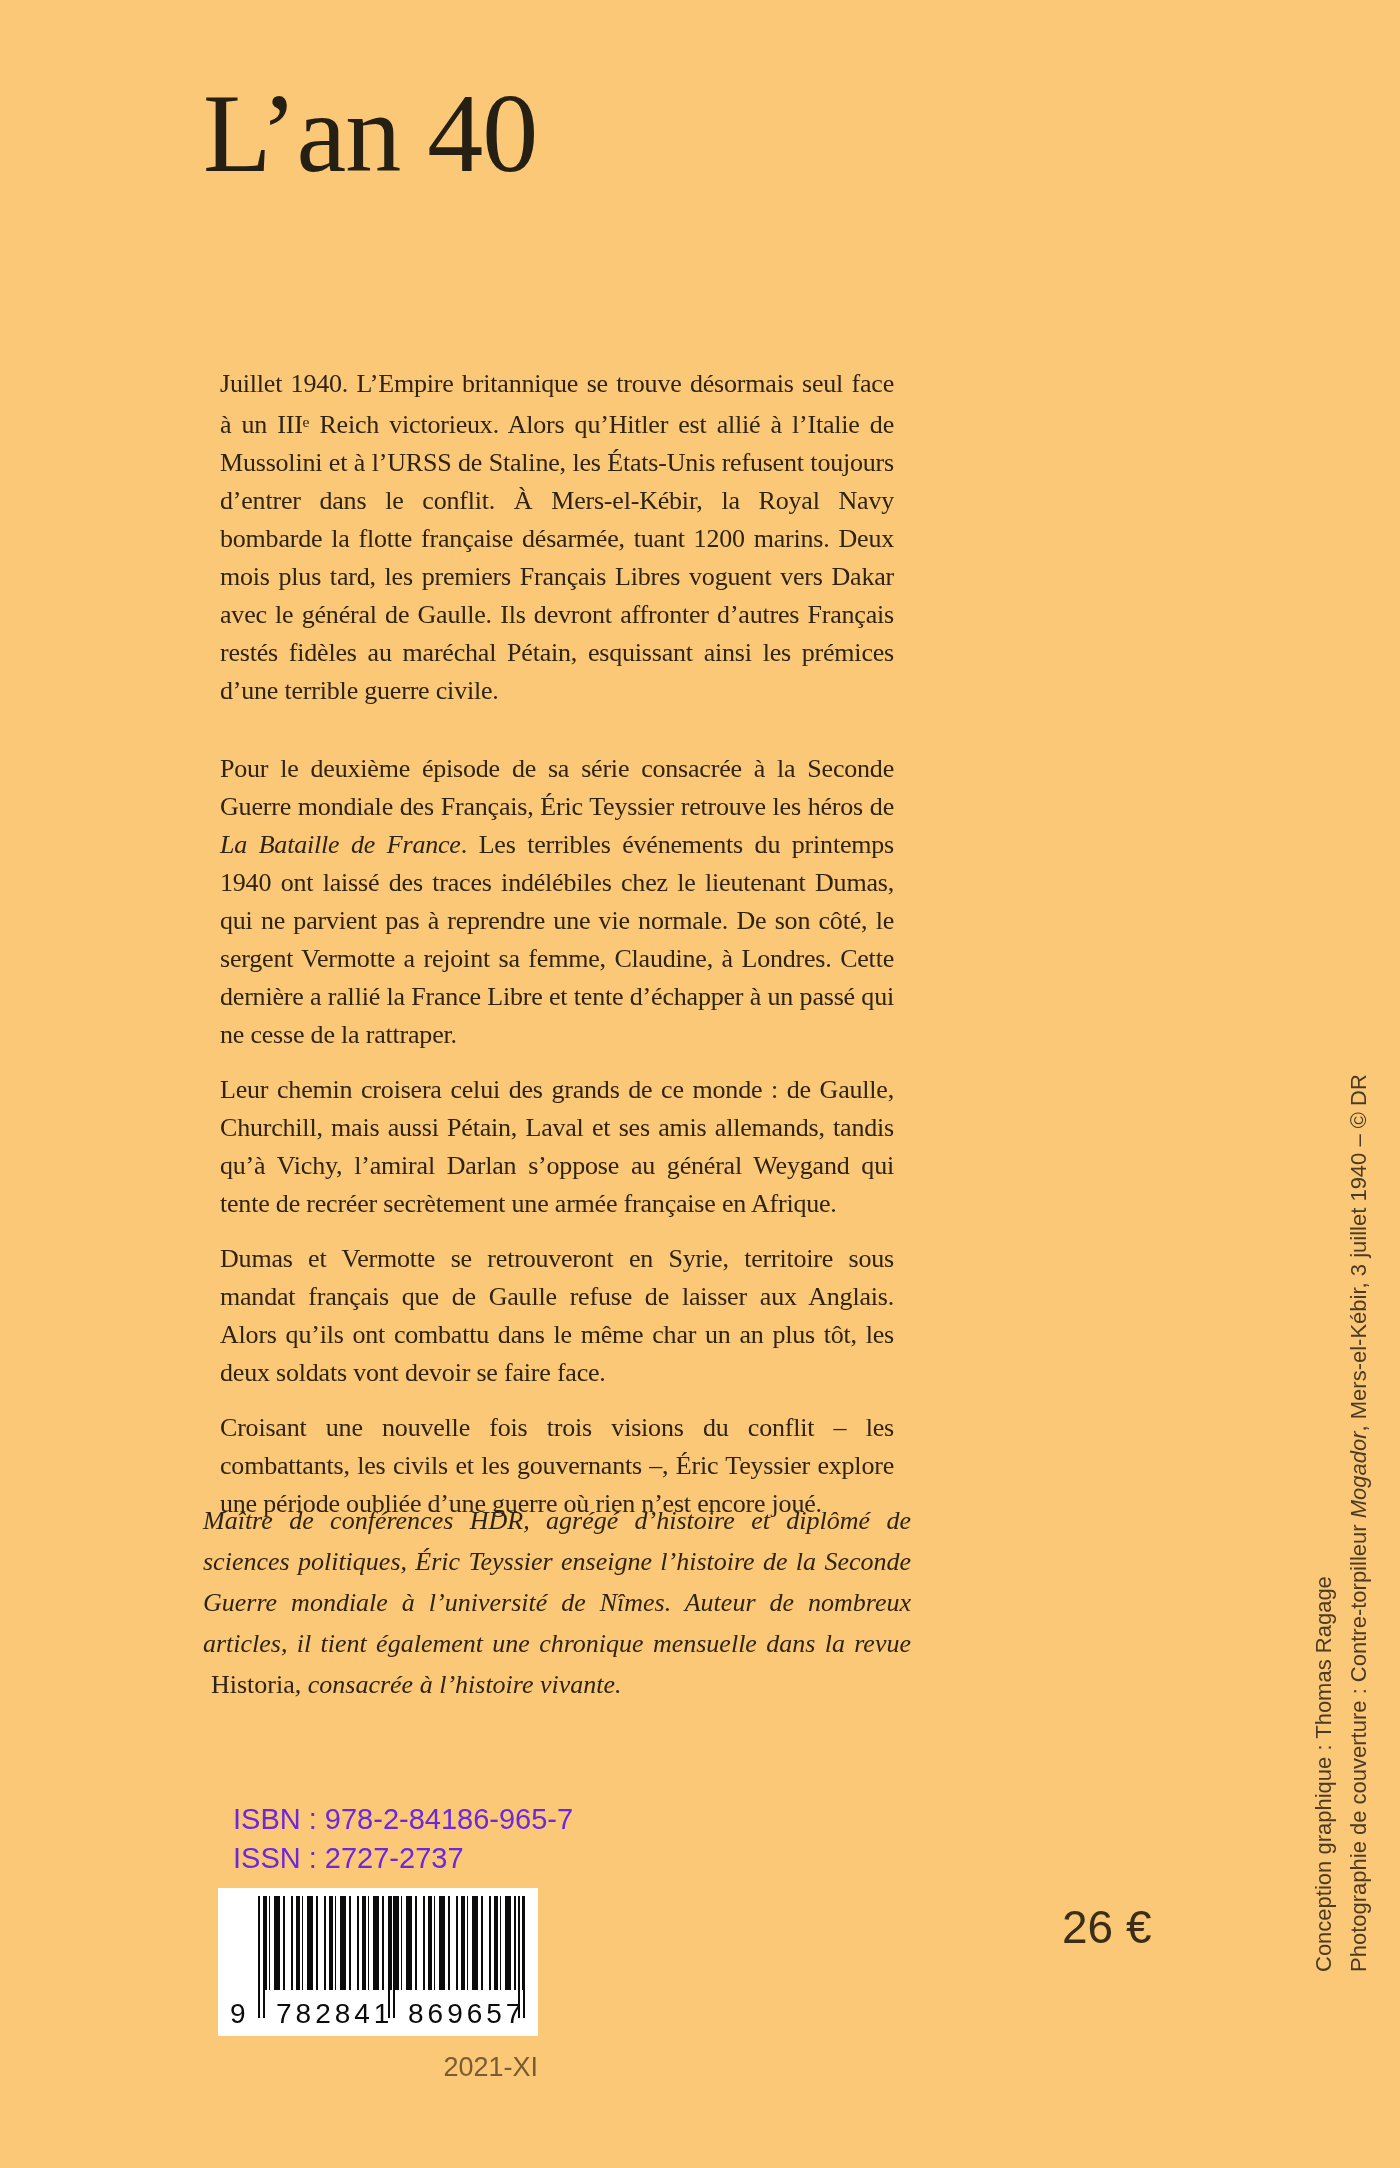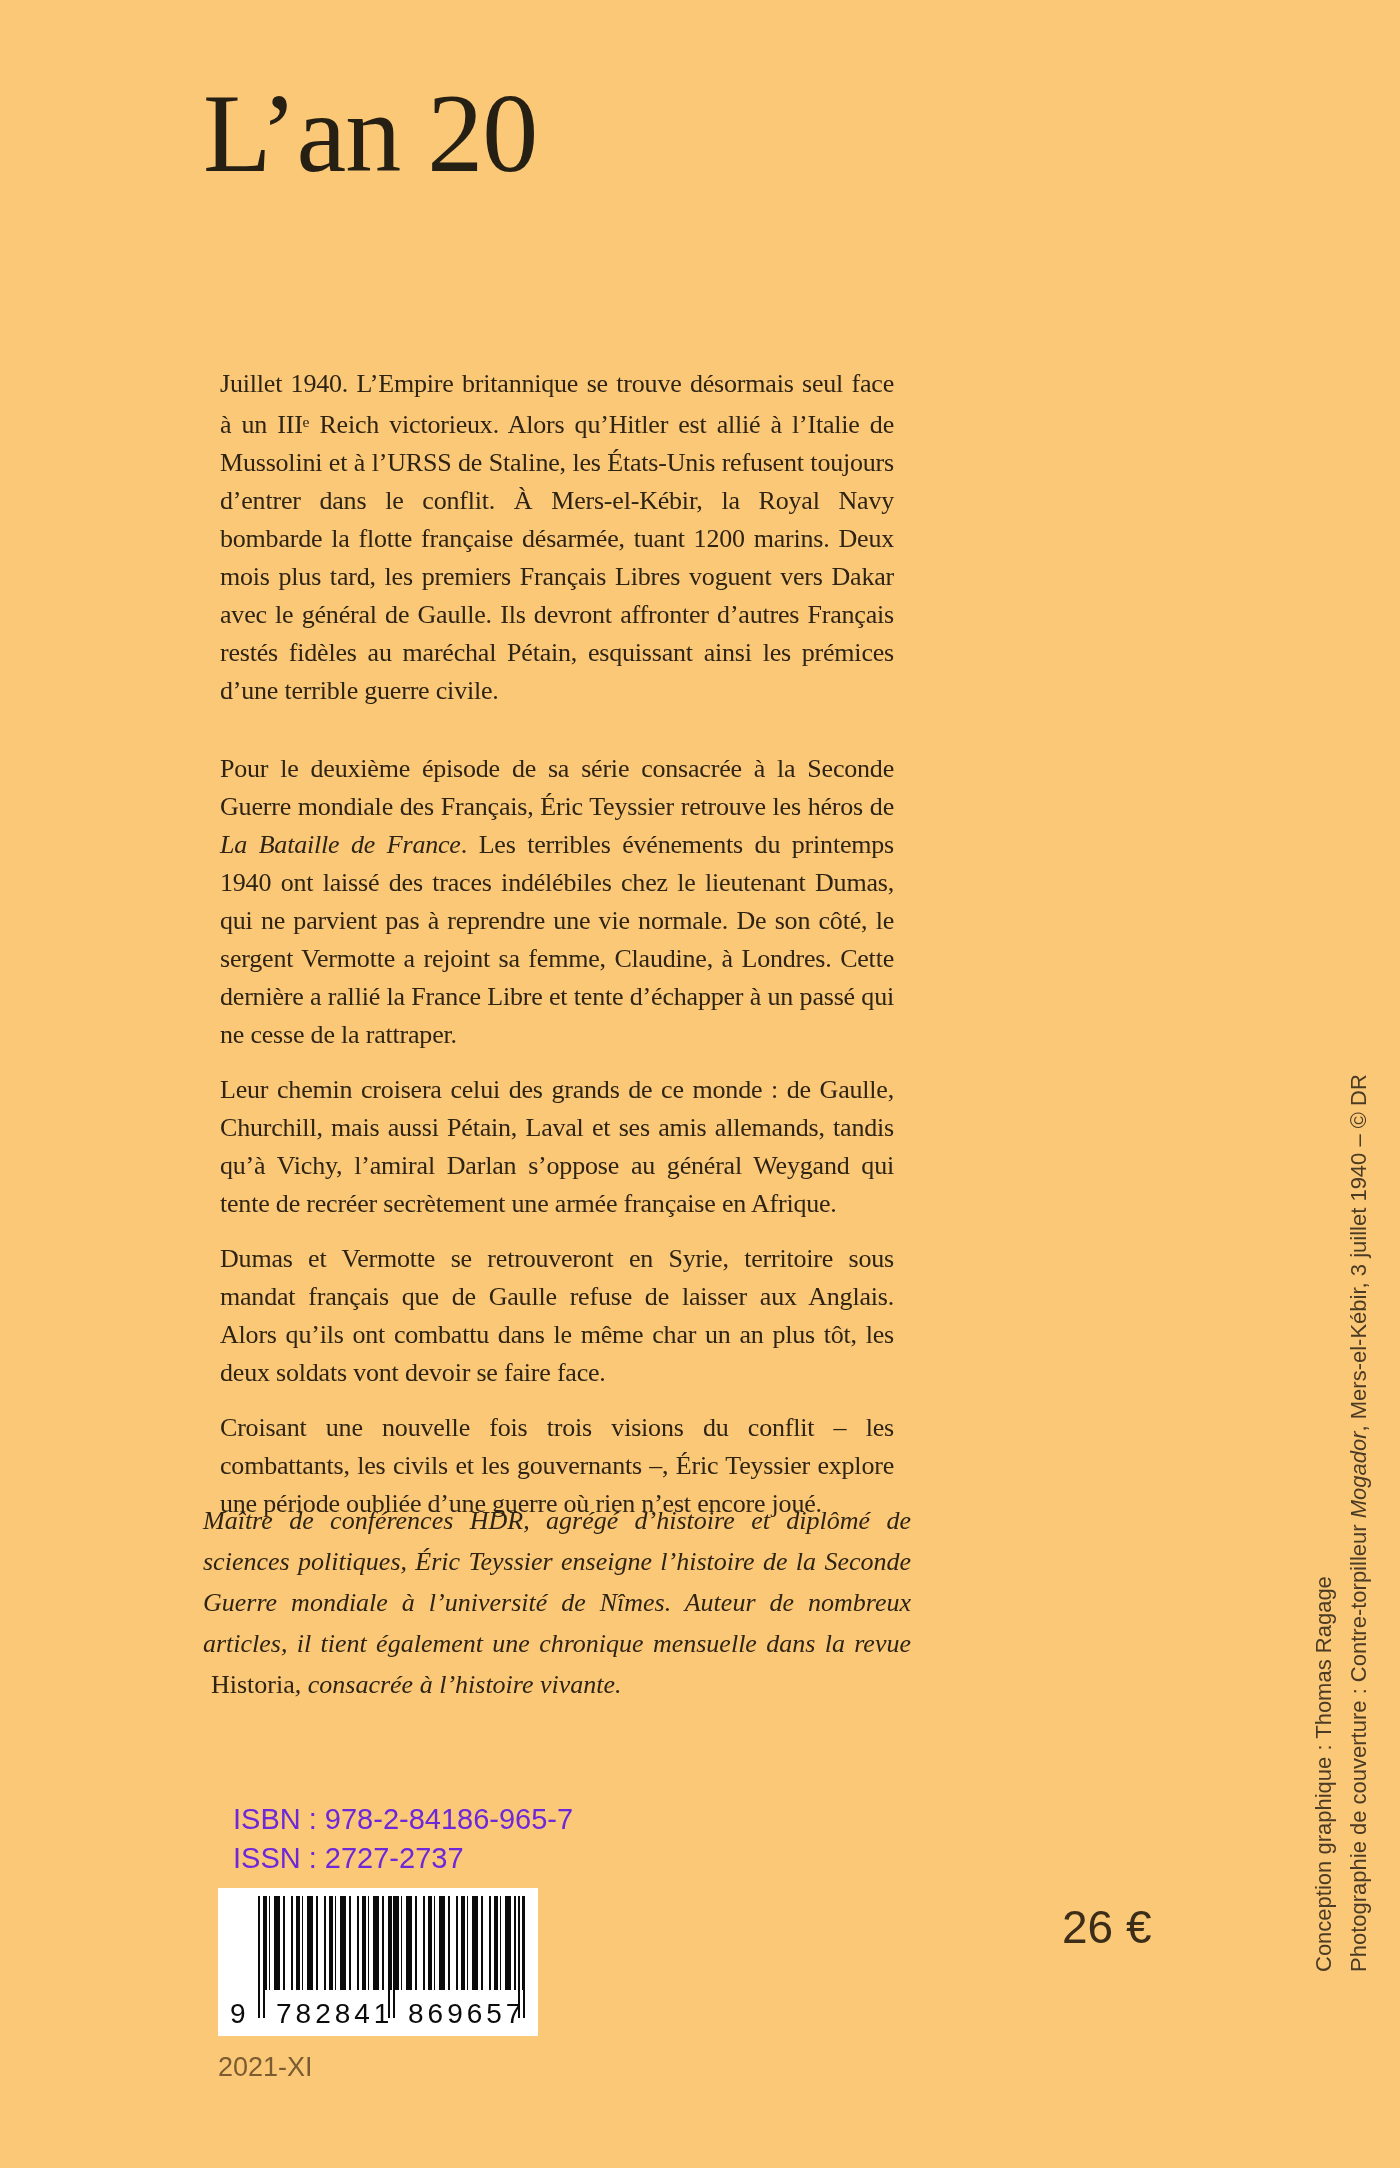--- a/index.html
+++ b/index.html
@@ -65,21 +65,21 @@
   .barcode-digits{
     position:absolute;left:0;bottom:6px;width:100%;
     font-family:"Liberation Sans", sans-serif;
     font-size:28px;color:#0b0b0b;
   }
   .bd1{position:absolute;left:12px;bottom:0;}
   .bd2{position:absolute;left:58px;bottom:0;letter-spacing:4px;}
   .bd3{position:absolute;left:190px;bottom:0;letter-spacing:4px;}
   .edition{
     position:absolute;left:218px;top:2052px;width:320px;
-    text-align:left;
+    text-align:right;
     font-family:"Liberation Sans", sans-serif;
     font-size:27px;color:#7B5C31;
   }
   .price{
     position:absolute;left:1062px;top:1900px;
     font-family:"Liberation Sans", sans-serif;
     font-size:46px;color:#3B2D18;
   }
   .credits{
     position:absolute;left:1306px;top:1972px;
@@ -90,21 +90,21 @@
     font-size:22px;line-height:35px;
     color:#4C3B24;
     white-space:nowrap;
   }
 </style>
 </head>
 <body>
 
 <div class="page">
 
-  <div class="title">L’an 20</div>
+  <div class="title">L’an 40</div>
 
   <div class="synopsis">
     <p><span>Juillet 1940. L’Empire britannique se trouve désormais seul face à un III</span><span class="sup">e</span><span> Reich victorieux. Alors qu’Hitler est allié à l’Italie de Mussolini et à l’URSS de Staline, les États-Unis refusent toujours d’entrer dans le conflit. À Mers-el-Kébir, la Royal Navy bombarde la flotte française désarmée, tuant 1200 marins. Deux mois plus tard, les premiers Français Libres voguent vers Dakar avec le général de Gaulle. Ils devront affronter d’autres Français restés fidèles au maréchal Pétain, esquissant ainsi les prémices d’une terrible guerre civile.</span></p>
     <p class="gap-before"><span>Pour le deuxième épisode de sa série consacrée à la Seconde Guerre mondiale des Français, Éric Teyssier retrouve les héros de </span><span style="font-style: italic;">La Bataille de France</span><span>. Les terribles événements du printemps 1940 ont laissé des traces indélébiles chez le lieutenant Dumas, qui ne parvient pas à reprendre une vie normale. De son côté, le sergent Vermotte a rejoint sa femme, Claudine, à Londres. Cette dernière a rallié la France Libre et tente d’échapper à un passé qui ne cesse de la rattraper.</span></p>
     <p>Leur chemin croisera celui des grands de ce monde : de Gaulle, Churchill, mais aussi Pétain, Laval et ses amis allemands, tandis qu’à Vichy, l’amiral Darlan s’oppose au général Weygand qui tente de recréer secrètement une armée française en Afrique.</p>
     <p>Dumas et Vermotte se retrouveront en Syrie, territoire sous mandat français que de Gaulle refuse de laisser aux Anglais. Alors qu’ils ont combattu dans le même char un an plus tôt, les deux soldats vont devoir se faire face.</p>
     <p>Croisant une nouvelle fois trois visions du conflit – les combattants, les civils et les gouvernants –, Éric Teyssier explore une période oubliée d’une guerre où rien n’est encore joué.</p>
   </div>
 
   <div class="bio"><span>Maître de conférences HDR, agrégé d’histoire et diplômé de sciences politiques, Éric Teyssier enseigne l’histoire de la Seconde Guerre mondiale à l’université de Nîmes. Auteur de nombreux articles, il tient également une chronique mensuelle dans la revue </span><span style="font-style: normal; margin-left: 8px;">Historia</span><span>, consacrée à l’histoire vivante.</span></div>

